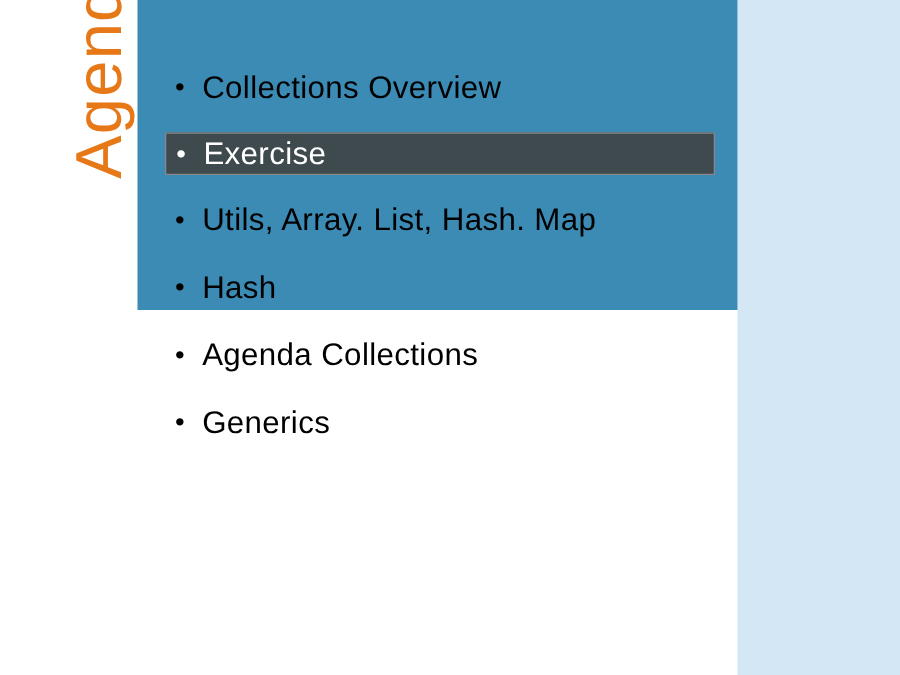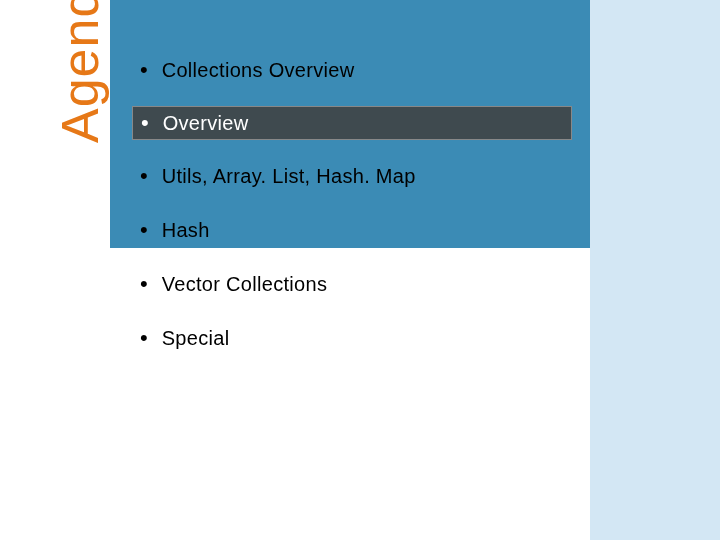--- a/index.html
+++ b/index.html
@@ -66,52 +66,52 @@
   }
   .bullet-dot {
     font-size: 22px;
     line-height: 1;
     margin-right: 14px;
     margin-left: 2px;
     color: #000;
   }
   .highlighted .bullet-dot { color: #fff; }
   .bullet-text {
-    font-size: 20px;
+    font-size: 25px;
     letter-spacing: 0.3px;
   }
 </style>
 </head>
 <body>
 
 <div class="slide">
   <div class="right-panel"></div>
   <div class="blue-panel"></div>
 
   <div class="title">Agenda</div>
 
   <div class="bullets">
     <div class="bullet-row">
       <span class="bullet-dot">•</span>
       <span class="bullet-text">Collections Overview</span>
     </div>
     <div class="bullet-row highlighted">
       <span class="bullet-dot">•</span>
-      <span class="bullet-text">Overview</span>
+      <span class="bullet-text">Exercise</span>
     </div>
     <div class="bullet-row">
       <span class="bullet-dot">•</span>
       <span class="bullet-text">Utils, Array. List, Hash. Map</span>
     </div>
     <div class="bullet-row">
       <span class="bullet-dot">•</span>
       <span class="bullet-text">Hash</span>
     </div>
     <div class="bullet-row">
       <span class="bullet-dot">•</span>
-      <span class="bullet-text">Vector Collections</span>
+      <span class="bullet-text">Agenda Collections</span>
     </div>
     <div class="bullet-row">
       <span class="bullet-dot">•</span>
-      <span class="bullet-text">Special</span>
+      <span class="bullet-text">Generics</span>
     </div>
   </div>
 </div>
 
 </body></html>

